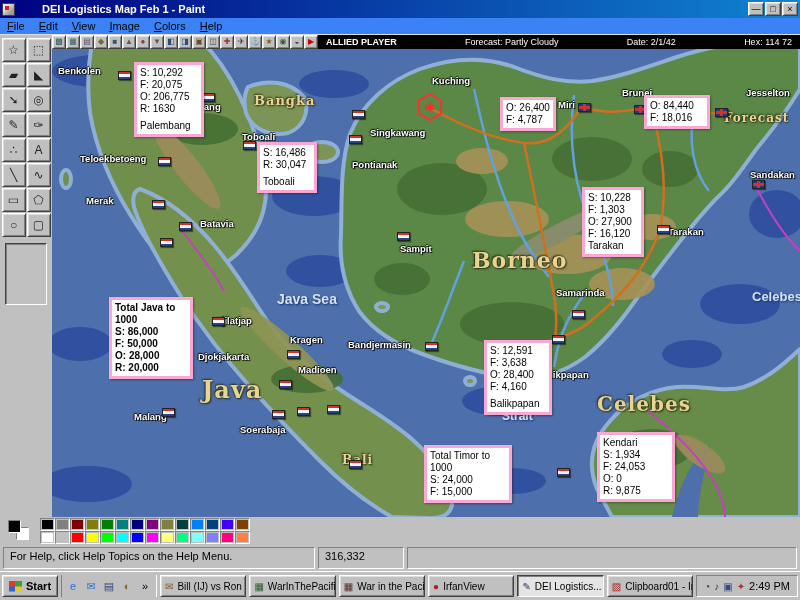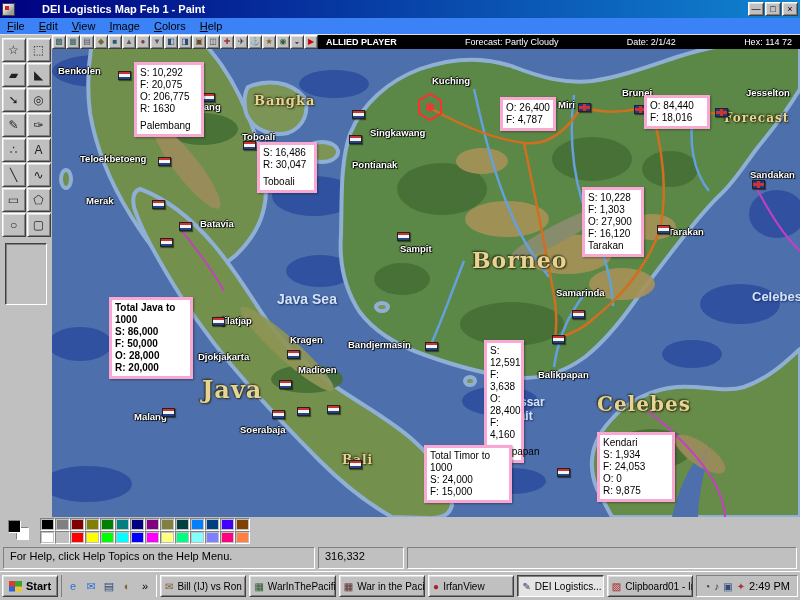--- a/index.html
+++ b/index.html
@@ -326,21 +326,21 @@
               <div class="line">F: 16,120</div>
               <div class="line">Tarakan</div>
             </div>
             <div class="info-box" style="left: 57px; top: 248px; width: 84px; font-weight: bold;">
               <div class="line">Total Java to 1000</div>
               <div class="line">S: 86,000</div>
               <div class="line">F: 50,000</div>
               <div class="line">O: 28,000</div>
               <div class="line">R: 20,000</div>
             </div>
-            <div class="info-box" style="left: 432px; top: 291px; width: 40px;">
+            <div class="info-box" style="left: 432px; top: 291px; width: 68px;">
               <div class="line">S: 12,591</div>
               <div class="line">F: 3,638</div>
               <div class="line">O: 28,400</div>
               <div class="line">F: 4,160</div>
               <div class="gap"></div>
               <div class="line">Balikpapan</div>
             </div>
             <div class="info-box" style="left: 372px; top: 396px; width: 88px;">
               <div class="line">Total Timor to 1000</div>
               <div class="line">S: 24,000</div>

